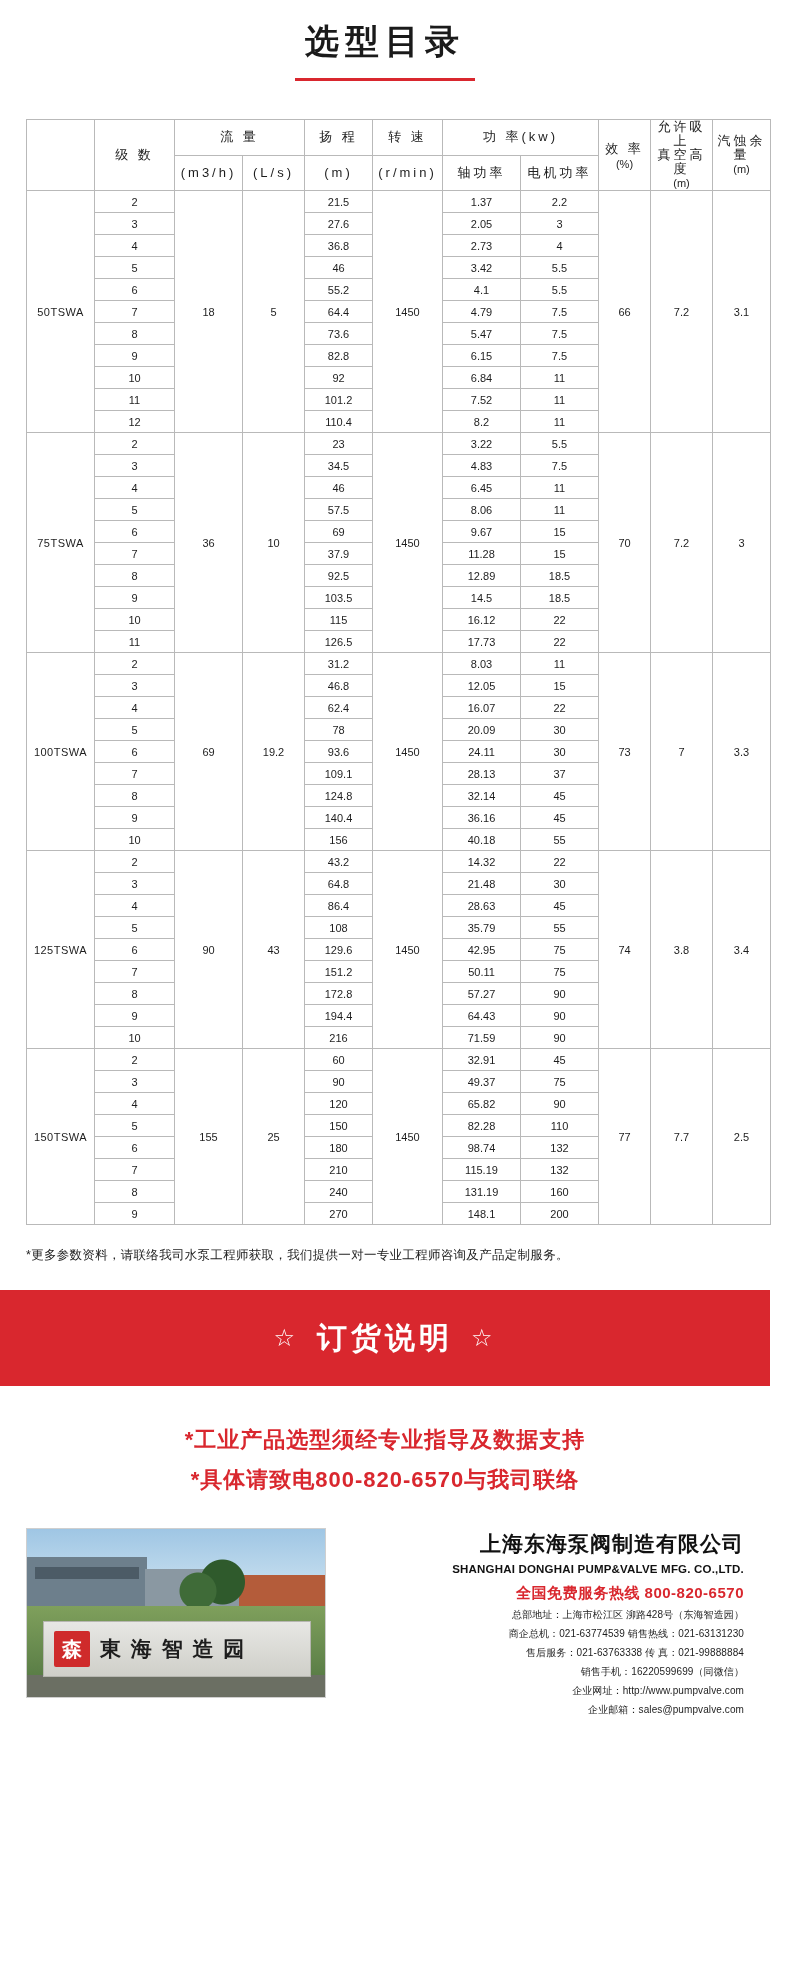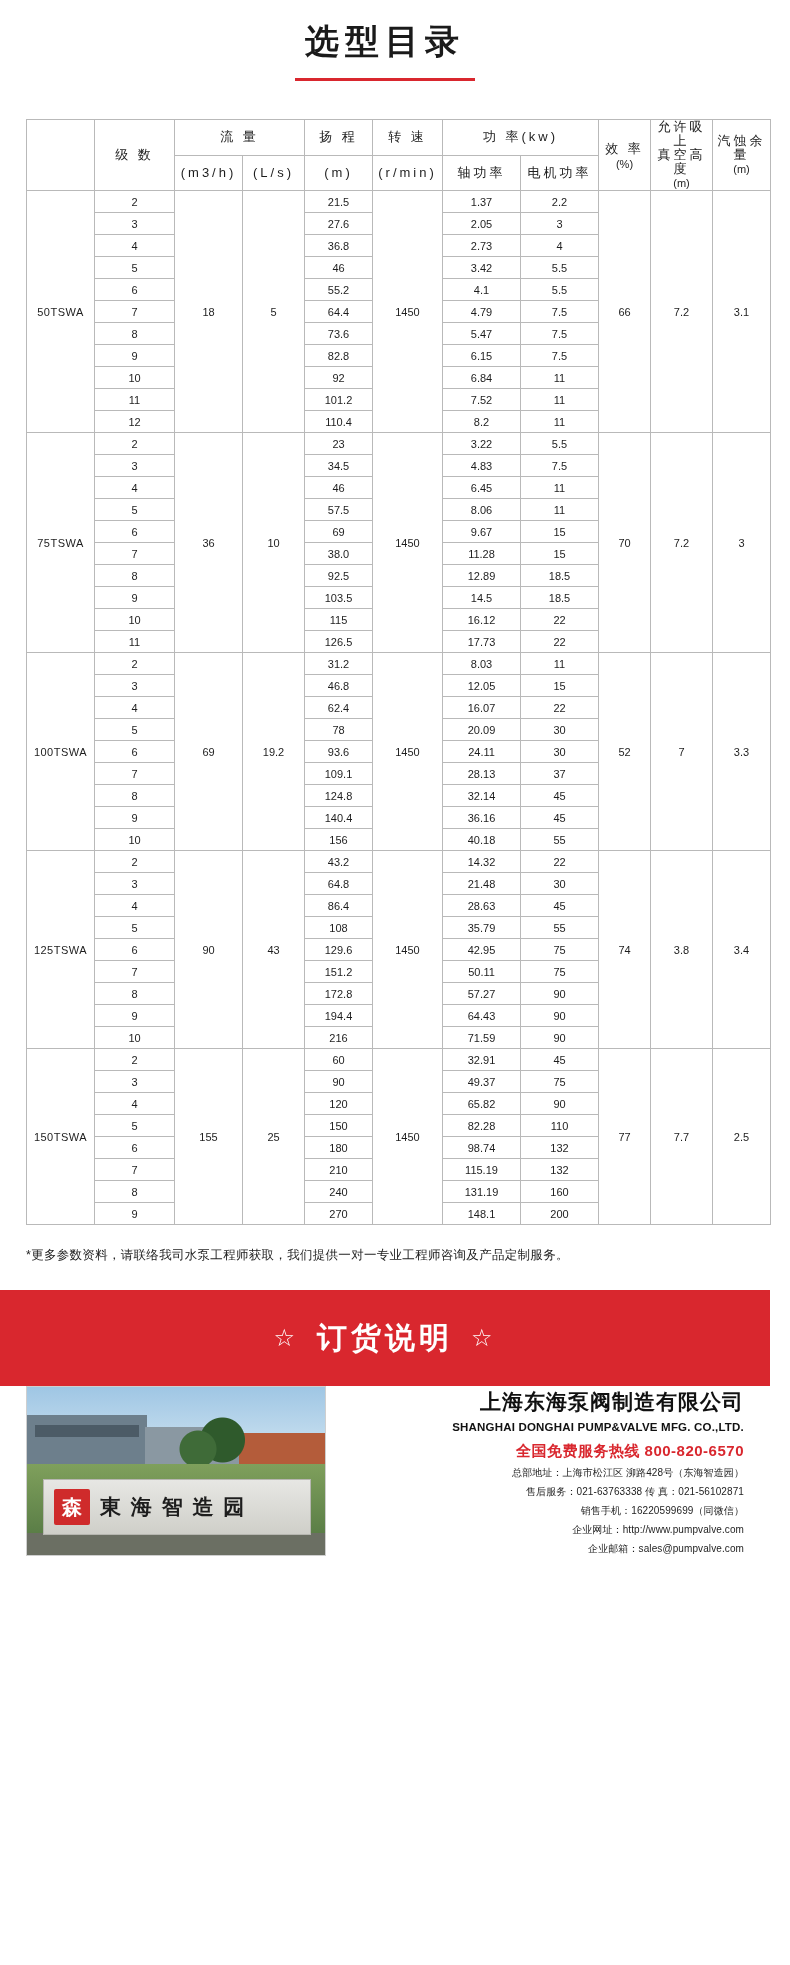--- a/index.html
+++ b/index.html
@@ -371,21 +371,21 @@
             <td>11</td>
           </tr>
           <tr>
             <td>6</td>
             <td>69</td>
             <td>9.67</td>
             <td>15</td>
           </tr>
           <tr>
             <td>7</td>
-            <td>38.0</td>
+            <td>37.9</td>
             <td>11.28</td>
             <td>15</td>
           </tr>
           <tr>
             <td>8</td>
             <td>92.5</td>
             <td>12.89</td>
             <td>18.5</td>
           </tr>
           <tr>
@@ -408,21 +408,21 @@
           </tr>
           <tr class="thick-top">
             <td rowspan="9" class="model">100TSWA</td>
             <td>2</td>
             <td rowspan="9">69</td>
             <td rowspan="9">19.2</td>
             <td>31.2</td>
             <td rowspan="9">1450</td>
             <td>8.03</td>
             <td>11</td>
-            <td rowspan="9">52</td>
+            <td rowspan="9">73</td>
             <td rowspan="9">7</td>
             <td rowspan="9">3.3</td>
           </tr>
           <tr>
             <td>3</td>
             <td>46.8</td>
             <td>12.05</td>
             <td>15</td>
           </tr>
           <tr>
@@ -590,20 +590,24 @@
   <div class="note">*更多参数资料，请联络我司水泵工程师获取，我们提供一对一专业工程师咨询及产品定制服务。</div>
 
   <div class="order-banner">
     <div class="inner">
       <span class="star">☆</span>
       <span>订货说明</span>
       <span class="star">☆</span>
     </div>
   </div>
 
+  <div class="statements">
+    <div>*工业产品选型须经专业指导及数据支持</div>
+    <div>*具体请致电800-820-6570与我司联络</div>
+  </div>
 
   <div class="footer">
     <div class="photo">
       <div class="sky"></div>
       <div class="bld-a"></div>
       <div class="bld-b"></div>
       <div class="bld-c"></div>
       <div class="trees"></div>
       <div class="ground"></div>
       <div class="road"></div>
@@ -611,20 +615,21 @@
         <span class="logo">森</span>
         <span class="sign-text">東 海 智 造 园</span>
       </div>
     </div>
 
     <div class="company">
       <div class="cn-name">上海东海泵阀制造有限公司</div>
       <div class="en-name">SHANGHAI DONGHAI PUMP&amp;VALVE MFG. CO.,LTD.</div>
       <div class="hotline">全国免费服务热线 800-820-6570</div>
       <div class="line">总部地址：上海市松江区  泖路428号（东海智造园）</div>
-      <div class="line">售后服务：021-63763338    传     真：021-56102871</div>
+      <div class="line">商企总机：021-63774539    销售热线：021-63131230</div>
+      <div class="line">售后服务：021-63763338    传     真：021-99888884</div>
       <div class="line">销售手机：16220599699（同微信）</div>
       <div class="line">企业网址：http://www.pumpvalve.com</div>
       <div class="line">企业邮箱：sales@pumpvalve.com</div>
     </div>
   </div>
 
 </div>
 
 </body></html>

